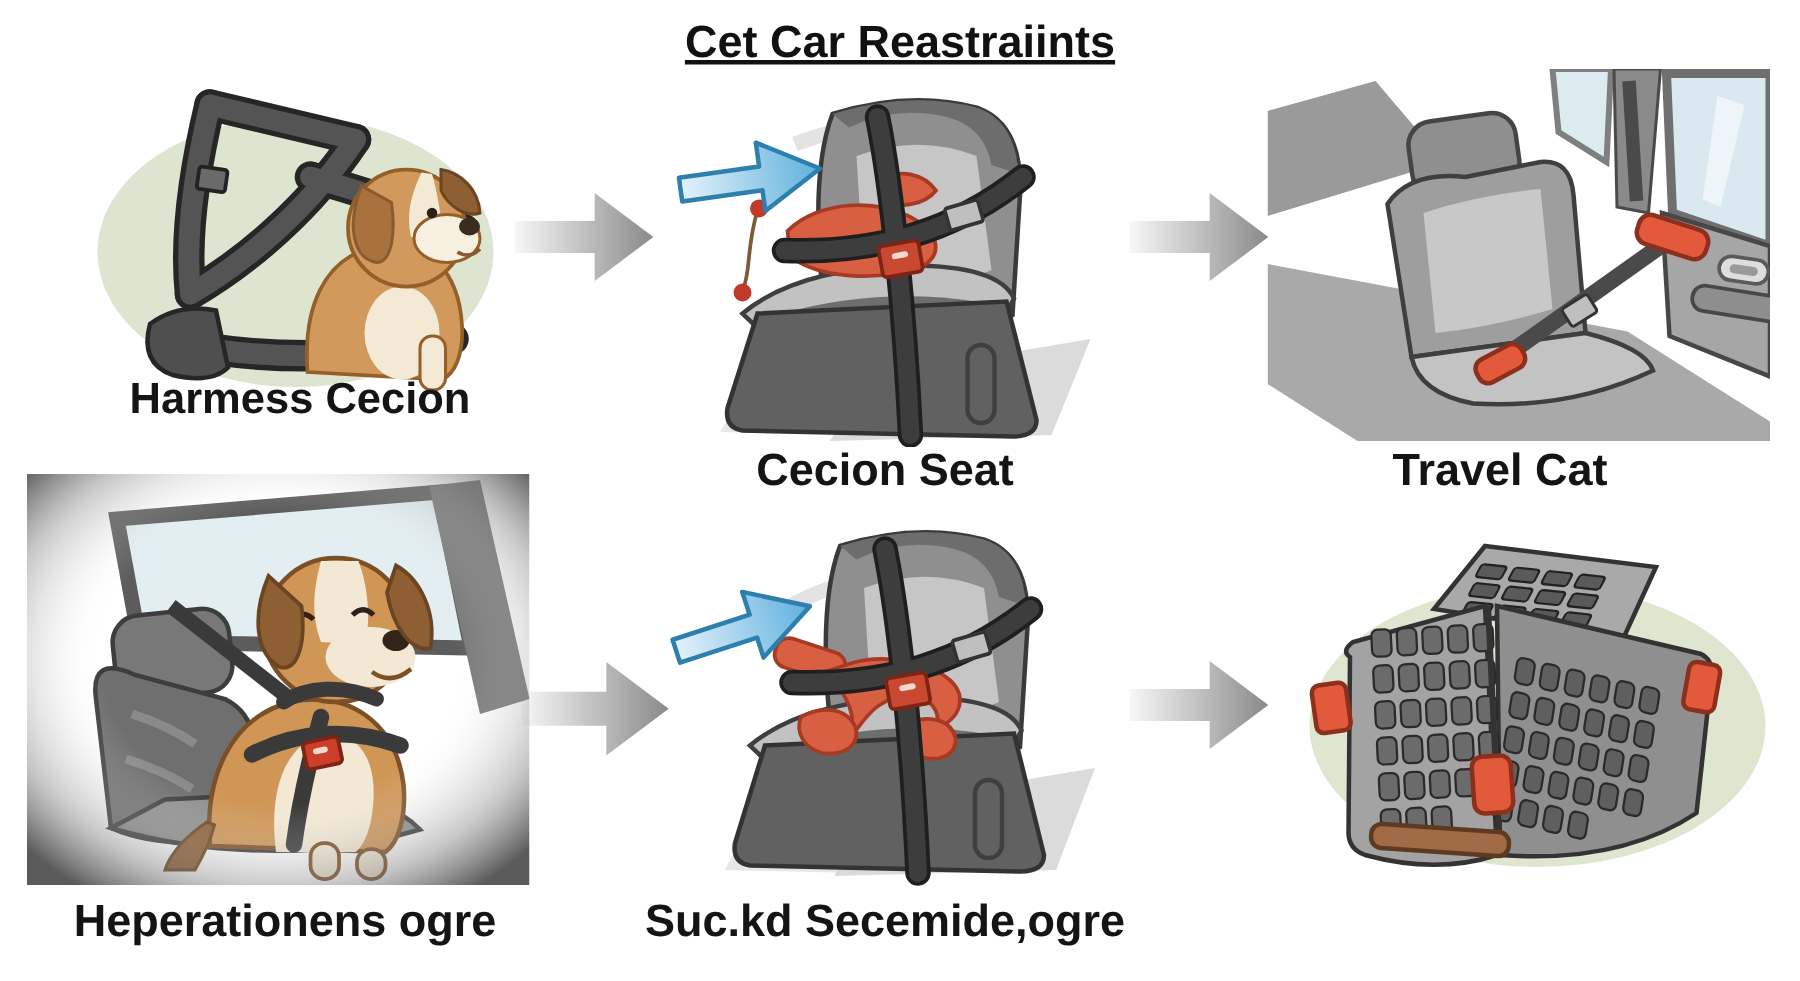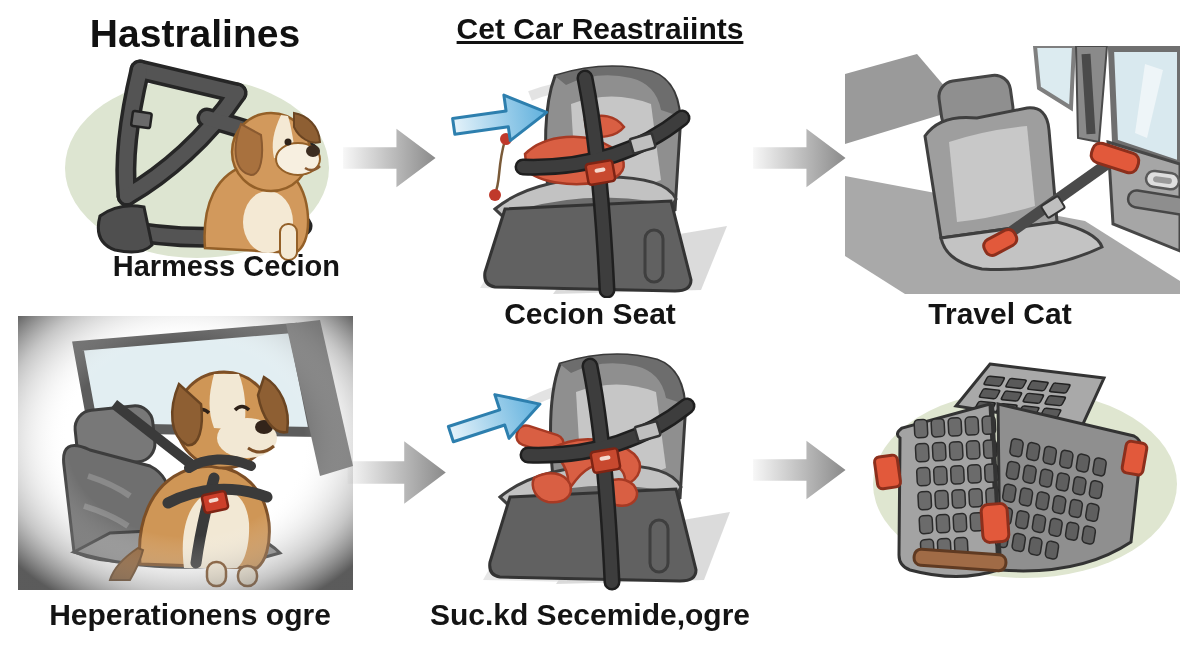--- a/index.html
+++ b/index.html
@@ -8,21 +8,20 @@
   .abs{position:absolute;}
   .title{font-weight:bold;color:#111;text-align:center;letter-spacing:0px;}
   .cap{font-weight:bold;color:#141414;text-align:center;font-size:30px;}
   svg{display:block;}
 </style>
 </head>
 <body>
 
 <div id="canvas">
 
-  <div class="abs title" style="left:40px;top:12px;width:310px;font-size:39px;">Hastralines</div>
   <div class="abs title" style="left:415px;top:12px;width:370px;font-size:30px;text-decoration:underline;">Cet Car Reastraiints</div>
 
   <svg width="0" height="0" style="position:absolute">
     <defs>
       <linearGradient id="grayArrow" x1="0" y1="0" x2="1" y2="0">
         <stop offset="0" stop-color="#f7f7f7"></stop>
           <stop offset="1" stop-color="#8a8a8a"></stop>
       </linearGradient>
       <linearGradient id="blueArrow" x1="0" y1="0" x2="1" y2="0">
         <stop offset="0" stop-color="#e4f2fa"></stop>
@@ -64,21 +63,21 @@
       <circle cx="216" cy="96" r="39" fill="#d2995c" stroke="#946028" stroke-width="2.5"></circle>
       <path d="M226 59 C218 76 216 88 219 102 L241 106 C239 86 236 70 233 60 Z" fill="#f4e9d4"></path>
       <ellipse cx="243" cy="103" rx="22" ry="16" fill="#f7efe0" stroke="#946028" stroke-width="2"></ellipse>
       <ellipse cx="258" cy="95" rx="7" ry="6" fill="#3c2c20"></ellipse>
       <path d="M250 112 Q258 117 265 110" stroke="#8a5a30" stroke-width="2.5" fill="none"></path>
       <path d="M186 68 C176 94 180 116 196 119 C206 119 209 100 206 79 Z" fill="#a8713e" stroke="#8a5a30" stroke-width="2"></path>
       <path d="M239 57 C252 59 264 70 265 86 C256 89 244 82 239 71 Z" fill="#8e5f33" stroke="#6b4522" stroke-width="2"></path>
       <circle cx="233" cy="86" r="3.5" fill="#2e2118"></circle>
     </g>
   </svg>
-  <div class="cap abs" style="left:60px;top:250px;width:280px;font-size:29px;text-align:right;">Harmess Cecion</div>
+  <div class="cap abs" style="left:60px;top:250px;width:280px;font-size:29px;">Harmess Cecion</div>
 
   <svg class="abs" style="left:342px;top:118px" width="100" height="80" viewBox="0 0 110 90">
     <polygon points="0,33 60,33 60,12 104,45 60,78 60,57 0,57" fill="url(#grayArrow)"></polygon>
   </svg>
   <svg class="abs" style="left:752px;top:118px" width="100" height="80" viewBox="0 0 110 90">
     <polygon points="0,33 60,33 60,12 104,45 60,78 60,57 0,57" fill="url(#grayArrow)"></polygon>
   </svg>
   <svg class="abs" style="left:342px;top:430px" width="115" height="85" viewBox="0 0 110 90">
     <polygon points="0,33 60,33 60,12 104,45 60,78 60,57 0,57" fill="url(#grayArrow)"></polygon>
   </svg>

